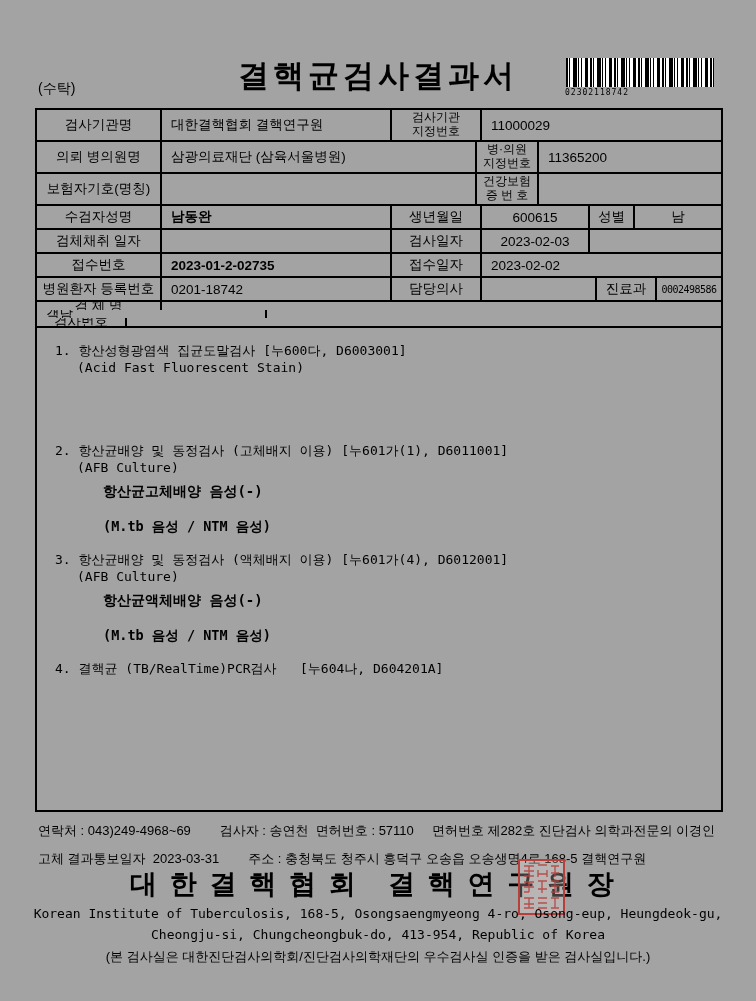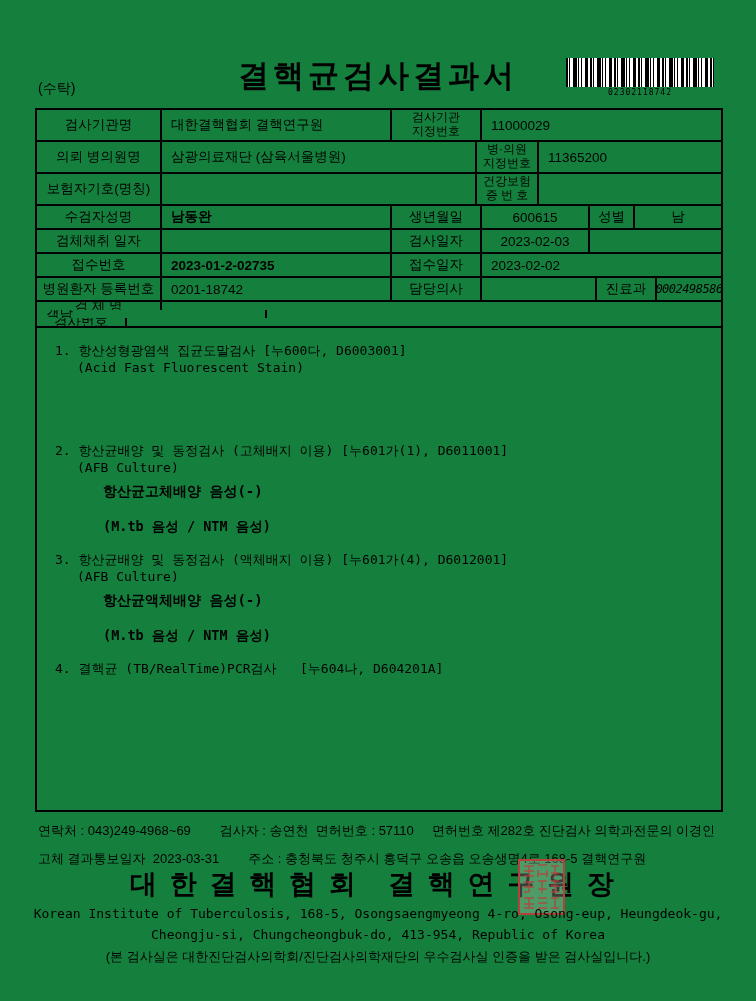--- a/index.html
+++ b/index.html
@@ -1,42 +1,42 @@
 <!DOCTYPE html>
 <html><head>
 <meta charset="utf-8">
 <style>
   * { margin:0; padding:0; box-sizing:border-box; }
   body { background:#fff; font-family:"Liberation Sans", sans-serif; color:#000; }
-  #page { position:relative; width:756px; height:1001px; background:#15803d; overflow:hidden; }
+  #page { position:relative; width:756px; height:1001px; background:#a3a3a3; overflow:hidden; }
 
   
   #consign { position:absolute; left:38px; top:80px; font-size:14px; }
   #doc-title { position:absolute; left:0; top:55px; width:100%; text-align:center;
     font-family:"Liberation Serif", serif; font-weight:700; font-size:31px; letter-spacing:4px; }
-  #barcode-wrap { position:absolute; left:565px; top:58px; width:150px; text-align:center; }
+  #barcode-wrap { position:absolute; left:565px; top:58px; width:150px; text-align:left; }
   #barcode { width:148px; height:29px; margin:0 auto;
     background:repeating-linear-gradient(90deg,
       #000 0 2px, #fff 2px 3px, #000 3px 4px, #fff 4px 7px,
       #000 7px 11px, #fff 11px 12px, #000 12px 13px, #fff 13px 15px,
       #000 15px 16px, #fff 16px 19px, #000 19px 22px, #fff 22px 24px); }
   #barcode-num { font-family:"DejaVu Sans Mono", monospace; font-size:8px; letter-spacing:1px; margin-top:1px; }
 
   
   #info-table { position:absolute; left:35px; top:108px; width:688px; border:2px solid #000; }
   .row { display:flex; border-bottom:2px solid #000; }
   .row:last-child { border-bottom:none;flex-direction:column; }
   .h33 { height:32px; } .h24 { height:24px; }
   .cell { border-right:2px solid #000; display:flex; align-items:center; justify-content:center;
     font-size:13.5px; overflow:hidden; }
   .cell:last-child { border-right:none; }
   .left { justify-content:flex-start; padding-left:9px; }
   .sub { font-size:12px; line-height:1.15; white-space:pre-line; text-align:center; }
   .bold { font-weight:700; }
-  .tiny { font-size:12px; letter-spacing:-0.5px; font-family:"DejaVu Sans Mono", monospace;font-style:italic; }
+  .tiny { font-size:10px; letter-spacing:-0.5px; font-family:"DejaVu Sans Mono", monospace; }
   .w-label{width:125px;} .w230{width:230px;} .w315{width:315px;} .w90{width:90px;}
   .w62{width:62px;} .w108{width:108px;} .w45{width:45px;} .w115{width:115px;}
   .w60{width:60px;} .flex1{flex:1;}
 
   
   #results-box { position:absolute; left:35px; top:327px; width:688px; height:485px;
     border:2px solid #000; border-top:none; padding:0 18px;
     font-family:"DejaVu Sans Mono", monospace; font-size:13px; line-height:17px; }
   .res-title { white-space:pre; }
   .res-sub { margin-left:22px; white-space:pre; }

